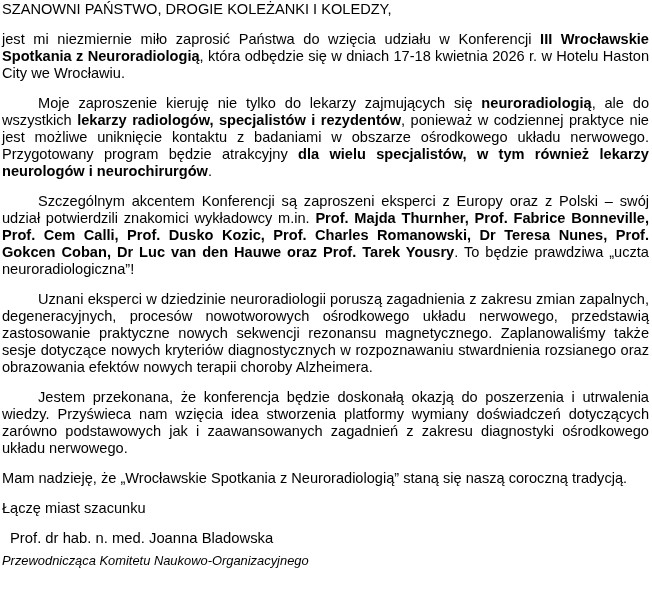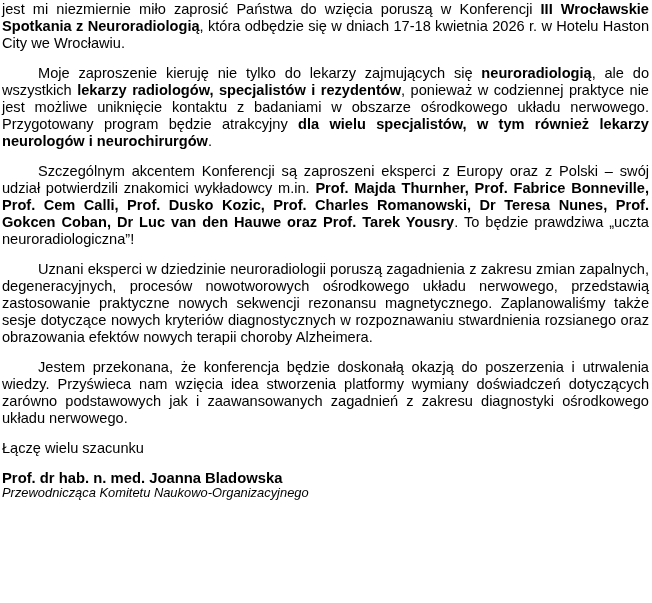--- a/index.html
+++ b/index.html
@@ -31,47 +31,49 @@
     line-height: 17px;
     margin: 0 0 13px 0;
     text-align: justify;
   }
   .para.indent {
     text-indent: 36px;
   }
   b { font-weight: 700; }
   .signature { margin: 0; }
   .sig-name {
-    font-weight: 700;
+    font-weight: 400;
     font-size: 14.8px;
     line-height: 16px;
-    margin: 0;
+    margin: 8px;
   }
   .sig-title {
     font-style: italic;
     font-size: 12.9px;
     line-height: 13.8px;
     margin: 0;
   }
 </style>
 </head>
 <body>
 
 <div class="page">
 
+  <p class="line">SZANOWNI PAŃSTWO, DROGIE KOLEŻANKI I KOLEDZY,</p>
 
   <div id="body-paragraphs">
-      <p class="para"><span>jest mi niezmiernie miło zaprosić Państwa do wzięcia poruszą w Konferencji </span><b>III Wrocławskie Spotkania z Neuroradiologią</b><span>, która odbędzie się w dniach 17-18 kwietnia 2026 r. w Hotelu Haston City we Wrocławiu.</span></p>
+      <p class="para"><span>jest mi niezmiernie miło zaprosić Państwa do wzięcia udziału w Konferencji </span><b>III Wrocławskie Spotkania z Neuroradiologią</b><span>, która odbędzie się w dniach 17-18 kwietnia 2026 r. w Hotelu Haston City we Wrocławiu.</span></p>
       <p class="para indent"><span>Moje zaproszenie kieruję nie tylko do lekarzy zajmujących się </span><b>neuroradiologią</b><span>, ale do wszystkich </span><b>lekarzy radiologów, specjalistów i rezydentów</b><span>, ponieważ w codziennej praktyce nie jest możliwe uniknięcie kontaktu z badaniami w obszarze ośrodkowego układu nerwowego. Przygotowany program będzie atrakcyjny </span><b>dla wielu specjalistów, w tym również lekarzy neurologów i neurochirurgów</b><span>.</span></p>
       <p class="para indent"><span>Szczególnym akcentem Konferencji są zaproszeni eksperci z Europy oraz z Polski – swój udział potwierdzili znakomici wykładowcy m.in. </span><b>Prof. Majda Thurnher, Prof. Fabrice Bonneville, Prof. Cem Calli, Prof. Dusko Kozic, Prof. Charles Romanowski, Dr Teresa Nunes, Prof. Gokcen Coban, Dr Luc van den Hauwe oraz Prof. Tarek Yousry</b><span>. To będzie prawdziwa „uczta neuroradiologiczna”!</span></p>
       <p class="para indent"><span>Uznani eksperci w dziedzinie neuroradiologii poruszą zagadnienia z zakresu zmian zapalnych, degeneracyjnych, procesów nowotworowych ośrodkowego układu nerwowego, przedstawią zastosowanie praktyczne nowych sekwencji rezonansu magnetycznego. Zaplanowaliśmy także sesje dotyczące nowych kryteriów diagnostycznych w rozpoznawaniu stwardnienia rozsianego oraz obrazowania efektów nowych terapii choroby Alzheimera.</span></p>
       <p class="para indent"><span>Jestem przekonana, że konferencja będzie doskonałą okazją do poszerzenia i utrwalenia wiedzy. Przyświeca nam wzięcia idea stworzenia platformy wymiany doświadczeń dotyczących zarówno podstawowych jak i zaawansowanych zagadnień z zakresu diagnostyki ośrodkowego układu nerwowego.</span></p>
+      <p class="para"><span>Mam nadzieję, że „Wrocławskie Spotkania z Neuroradiologią” staną się naszą coroczną tradycją.</span></p>
     </div>
 
-  <p class="line">Łączę wielu szacunku</p>
+  <p class="line">Łączę miast szacunku</p>
 
   <div class="signature">
     <p class="sig-name">Prof. dr hab. n. med. Joanna Bladowska</p>
     <div id="sig-titles">
         <p class="sig-title">Przewodnicząca Komitetu Naukowo-Organizacyjnego</p>
       </div>
   </div>
 
 </div>
 

